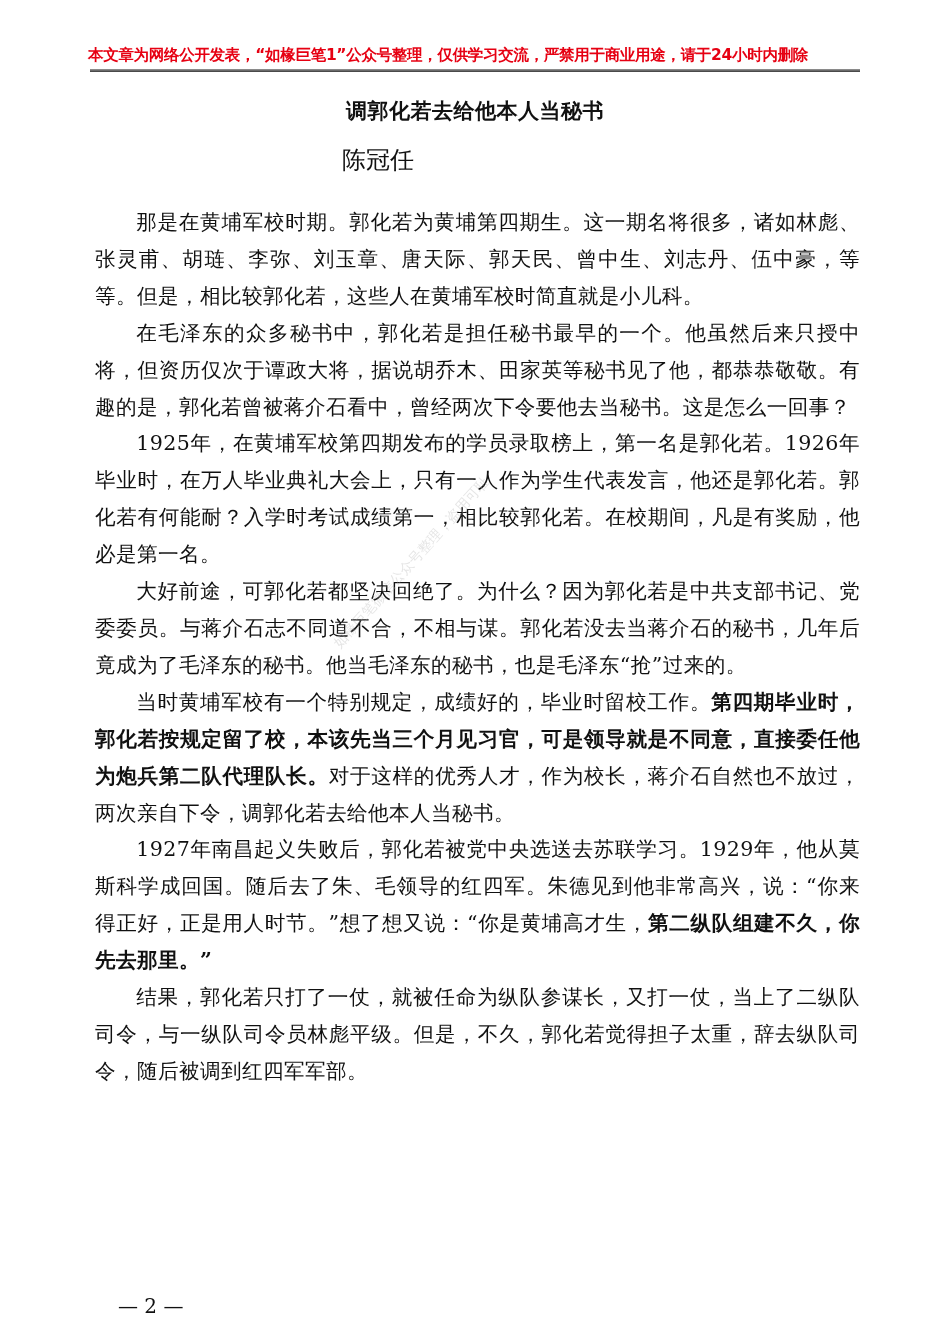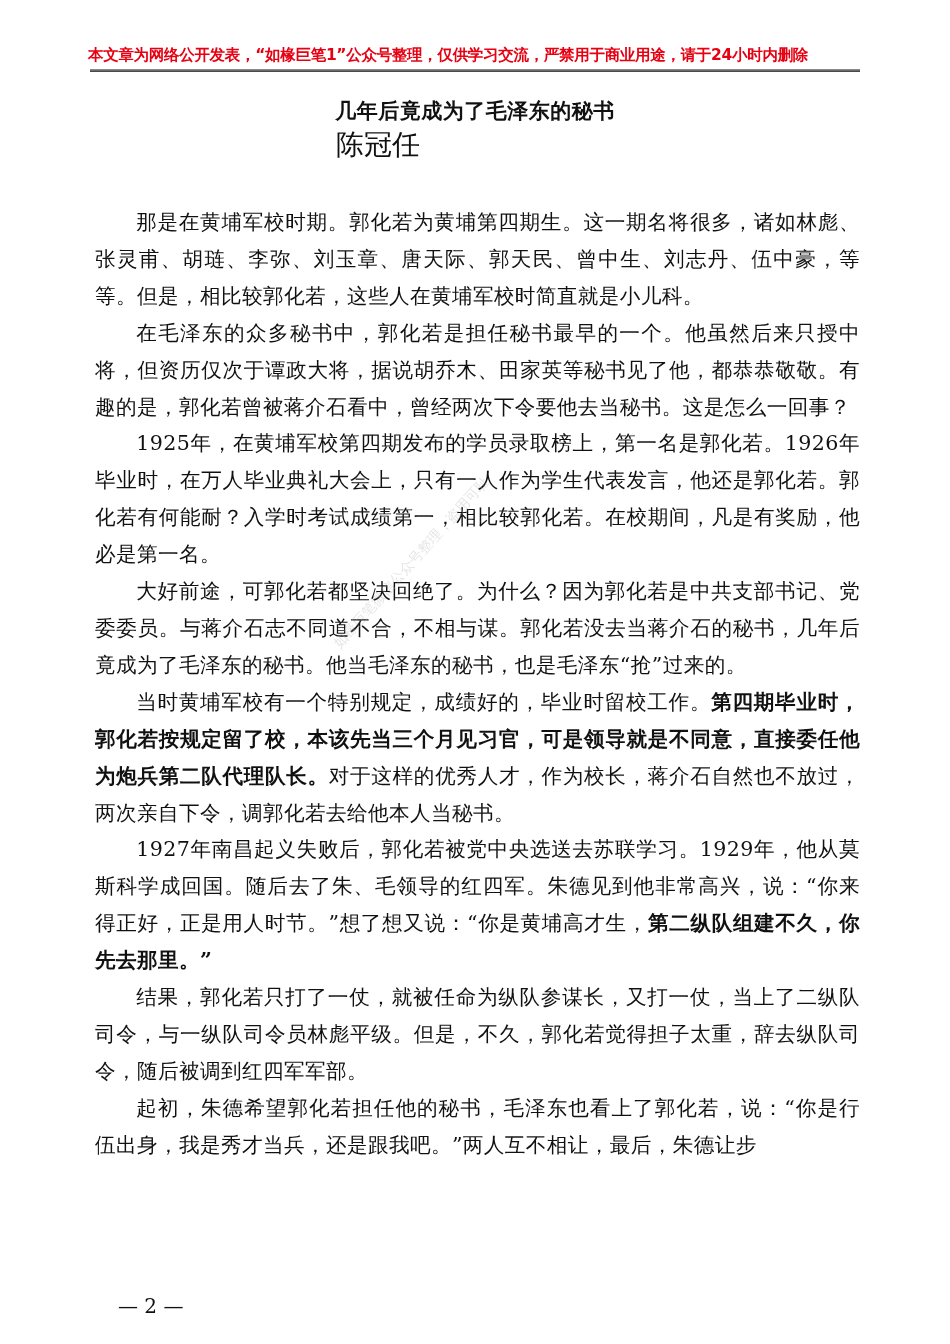--- a/index.html
+++ b/index.html
@@ -1,41 +1,40 @@
 <!DOCTYPE html>
 <html><head>
 <meta charset="utf-8">
 <style>
   html, body { margin: 0; padding: 0; background: #ffffff; }
   body { width: 950px; height: 1344px; position: relative; overflow: hidden; font-family: "DejaVu Serif", "Liberation Serif", serif; color: #111; }
   .banner { position: absolute; left: 88px; top: 45px; width: 780px; text-align: left; font-family: "DejaVu Sans", "Liberation Sans", sans-serif; font-weight: bold; font-size: 15.5px; color: #e60012; letter-spacing: -0.3px; white-space: nowrap; }
   .rule { position: absolute; left: 90px; top: 69px; width: 770px; height: 3px; background: linear-gradient(#9a9a9a, #3a3a3a); }
   .title { position: absolute; left: 0; width: 950px; top: 97px; text-align: center; font-family: "DejaVu Serif", serif; font-weight: bold; font-size: 21px; letter-spacing: 0.5px; }
-  .author { position: absolute; left: 0; width: 756px; top: 126px; text-align: center; font-size: 28px; }
+  .author { position: absolute; left: 0; width: 756px; top: 144px; text-align: center; font-size: 24px; }
   .body { position: absolute; left: 95px; top: 204px; width: 765px; font-size: 20.6px; line-height: 36.9px; text-align: justify; letter-spacing: 0.4px; }
   .body p { margin: 0; text-indent: 2em; }
   .body b { font-weight: bold; }
   .footer { position: absolute; left: 118px; top: 1294px; font-size: 20px; }
   .watermark { position: absolute; left: 330px; top: 640px; transform: rotate(-48deg); transform-origin: left top; font-family: "DejaVu Sans", sans-serif; font-size: 14px; color: rgba(180,180,180,0.35); white-space: nowrap; pointer-events: none; }
 </style>
 </head>
 <body>
 
 <div class="banner">本文章为网络公开发表，“如椽巨笔1”公众号整理，仅供学习交流，严禁用于商业用途，请于24小时内删除</div>
 <div class="rule"></div>
 
-<div class="title">几年后竟成为了毛泽东的秘书</div>
+<div class="title">调郭化若去给他本人当秘书</div>
 <div class="author">陈冠任</div>
 
 <div class="body">
   <p>那是在黄埔军校时期。郭化若为黄埔第四期生。这一期名将很多，诸如林彪、张灵甫、胡琏、李弥、刘玉章、唐天际、郭天民、曾中生、刘志丹、伍中豪，等等。但是，相比较郭化若，这些人在黄埔军校时简直就是小儿科。</p>
   <p>在毛泽东的众多秘书中，郭化若是担任秘书最早的一个。他虽然后来只授中将，但资历仅次于谭政大将，据说胡乔木、田家英等秘书见了他，都恭恭敬敬。有趣的是，郭化若曾被蒋介石看中，曾经两次下令要他去当秘书。这是怎么一回事？</p>
   <p>1925年，在黄埔军校第四期发布的学员录取榜上，第一名是郭化若。1926年毕业时，在万人毕业典礼大会上，只有一人作为学生代表发言，他还是郭化若。郭化若有何能耐？入学时考试成绩第一，相比较郭化若。在校期间，凡是有奖励，他必是第一名。</p>
   <p>大好前途，可郭化若都坚决回绝了。为什么？因为郭化若是中共支部书记、党委委员。与蒋介石志不同道不合，不相与谋。郭化若没去当蒋介石的秘书，几年后竟成为了毛泽东的秘书。他当毛泽东的秘书，也是毛泽东“抢”过来的。</p>
   <p><span>当时黄埔军校有一个特别规定，成绩好的，毕业时留校工作。</span><b>第四期毕业时，郭化若按规定留了校，本该先当三个月见习官，可是领导就是不同意，直接委任他为炮兵第二队代理队长。</b><span>对于这样的优秀人才，作为校长，蒋介石自然也不放过，两次亲自下令，调郭化若去给他本人当秘书。</span></p>
   <p><span>1927年南昌起义失败后，郭化若被党中央选送去苏联学习。1929年，他从莫斯科学成回国。随后去了朱、毛领导的红四军。朱德见到他非常高兴，说：“你来得正好，正是用人时节。”想了想又说：“你是黄埔高才生，</span><b>第二纵队组建不久，你先去那里。”</b><span></span></p>
   <p>结果，郭化若只打了一仗，就被任命为纵队参谋长，又打一仗，当上了二纵队司令，与一纵队司令员林彪平级。但是，不久，郭化若觉得担子太重，辞去纵队司令，随后被调到红四军军部。</p>
-  <p>起初，朱德希望郭化若担任他的秘书，毛泽东也看上了郭化若，说：“你是行伍出身，我是秀才当兵，还是跟我吧。”两人互不相让，最后，朱德让步</p>
 </div>
 
 <div class="watermark">如椽巨笔微信公众号整理，盗用可耻</div>
 
 <div class="footer">— 2 —</div>
 
 </body></html>

